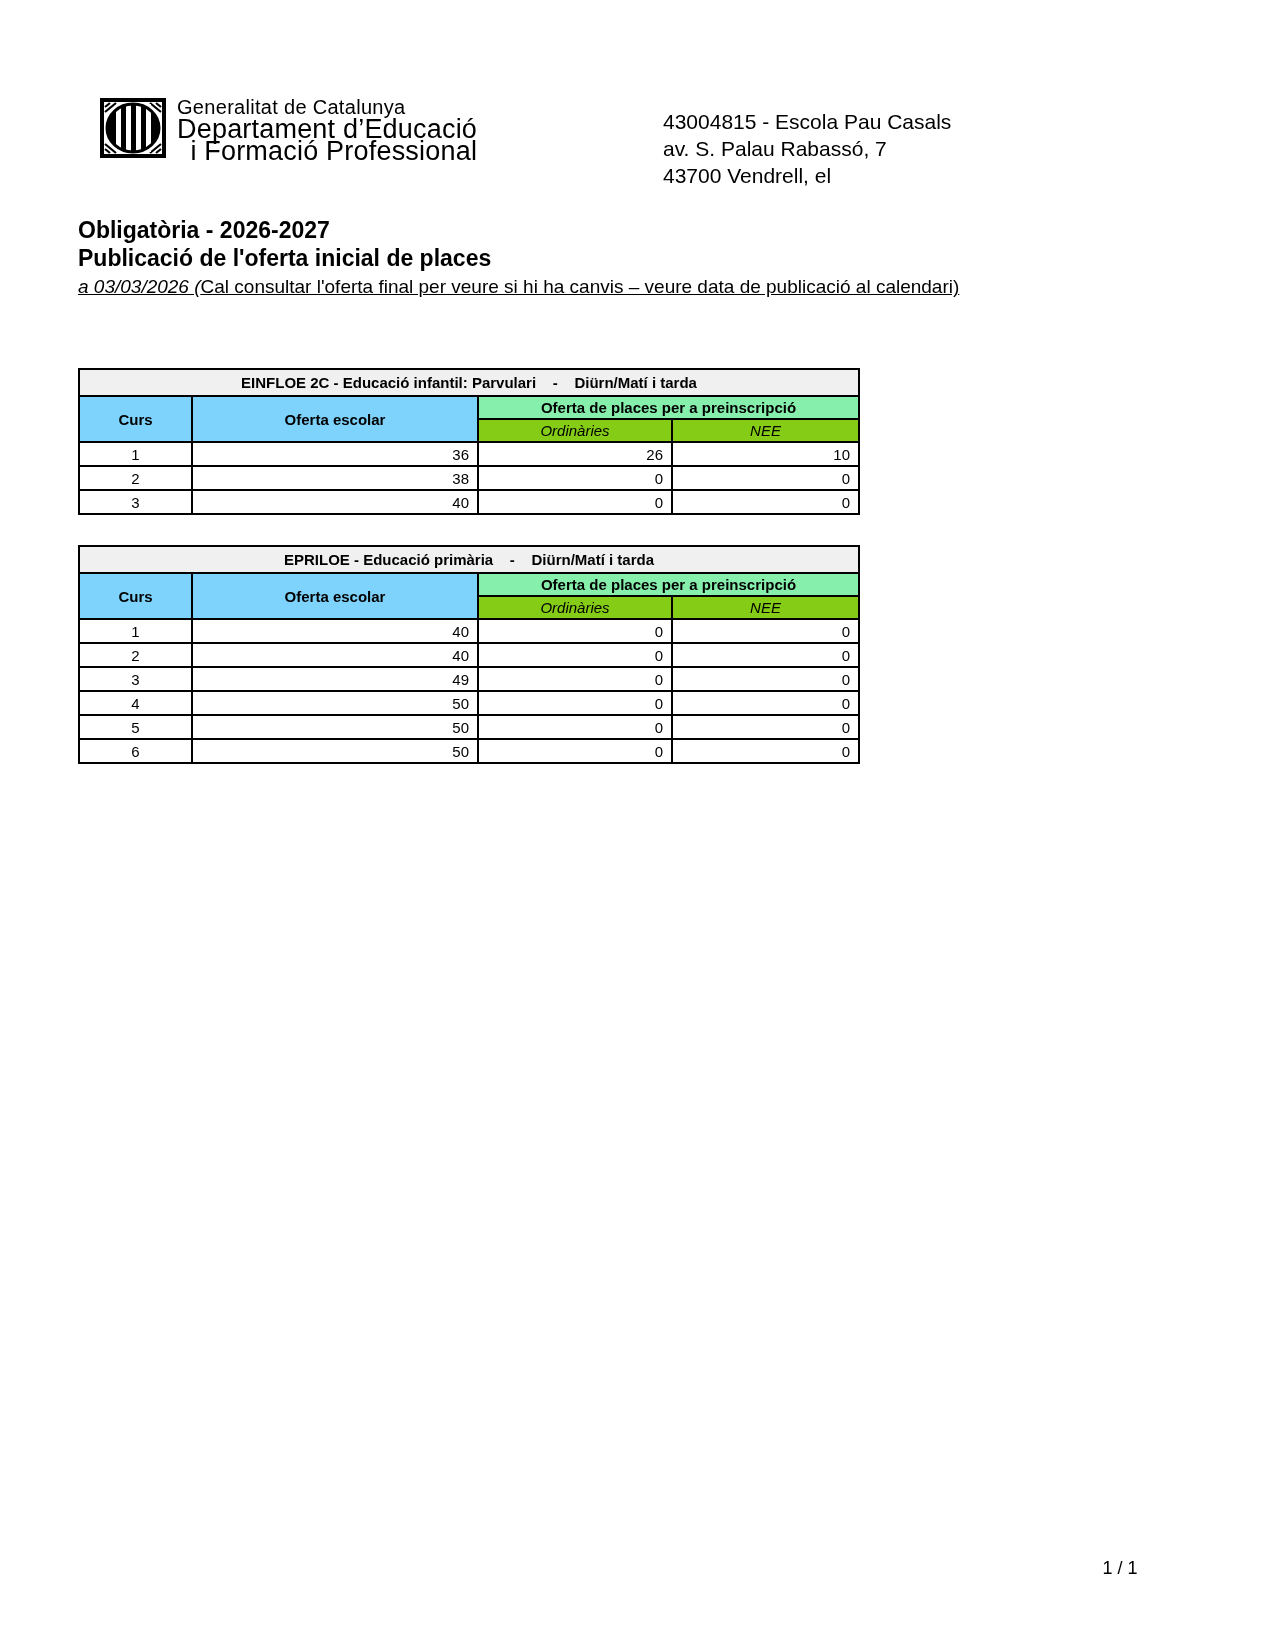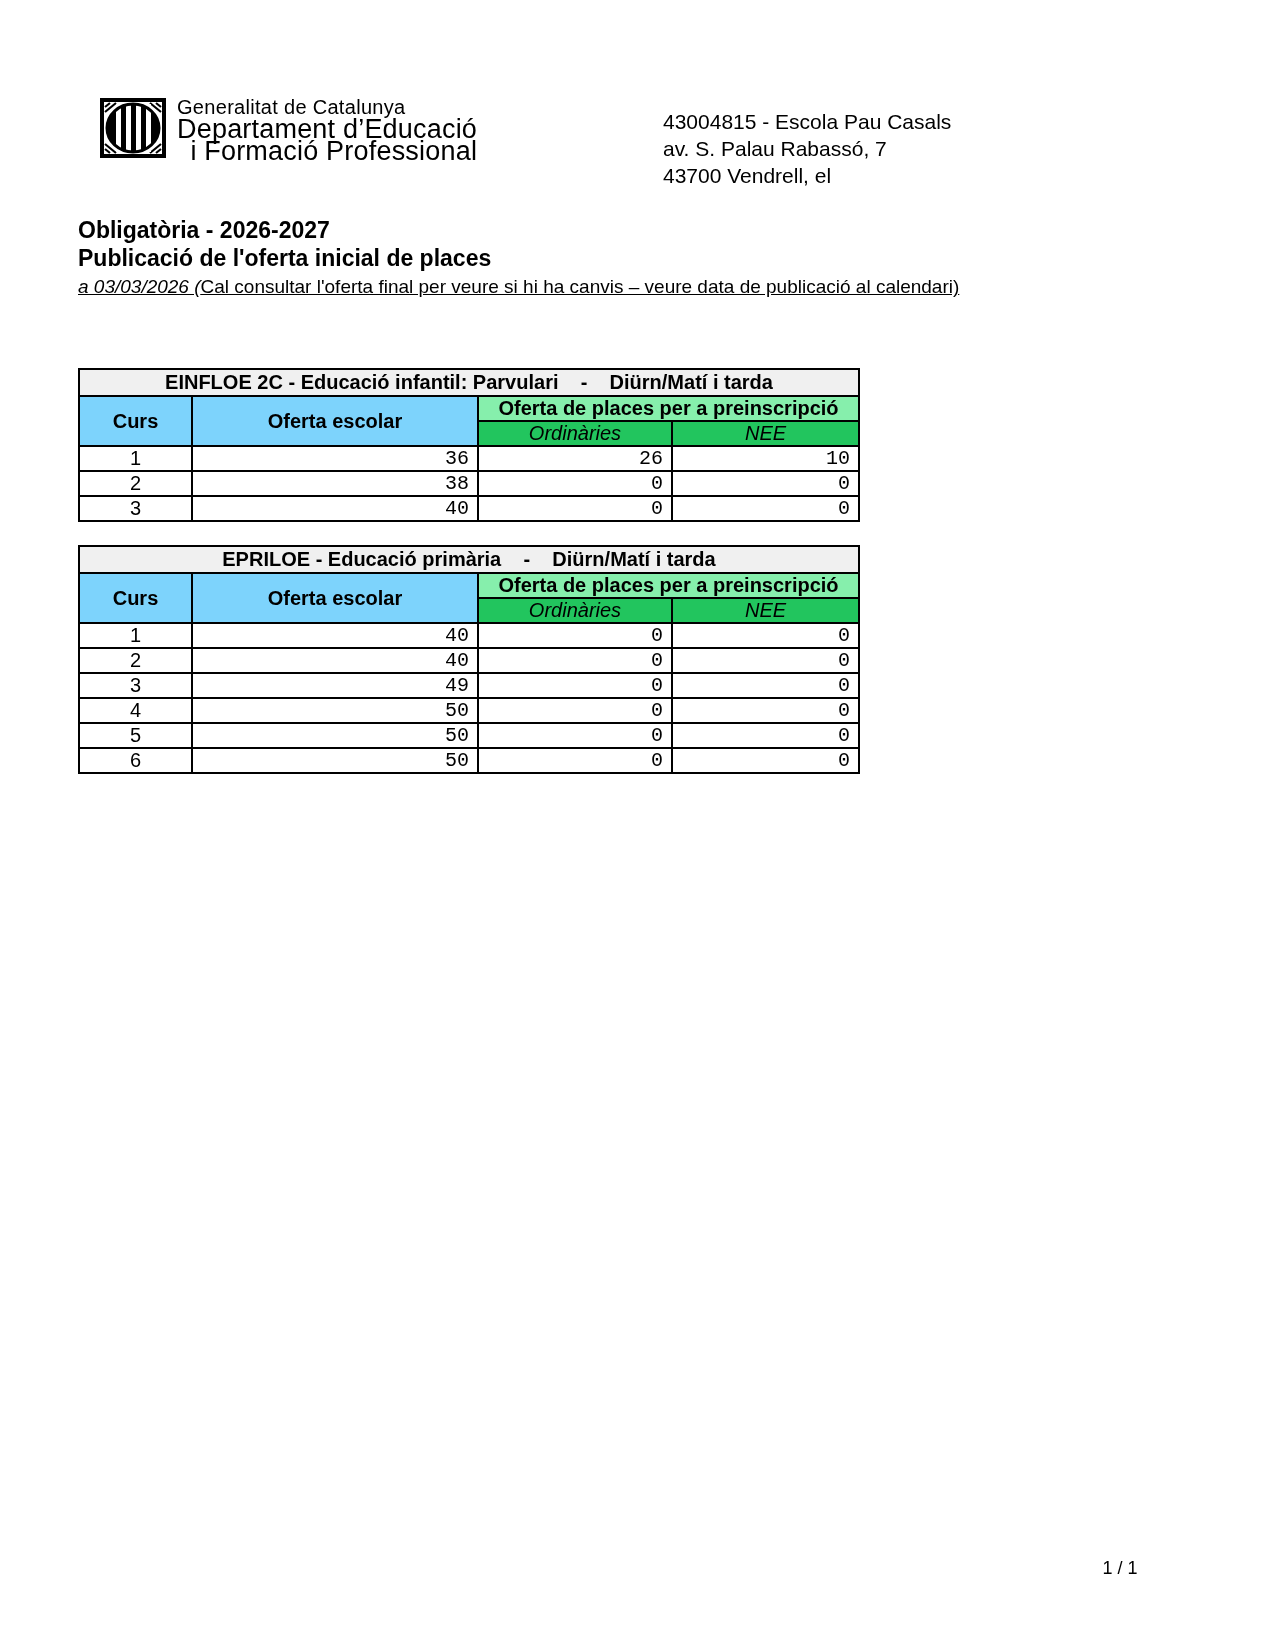--- a/index.html
+++ b/index.html
@@ -18,33 +18,33 @@
   .title-block { position:absolute; left:78px; top:216px; }
   .title-line { font-size:23px; font-weight:bold; line-height:28px; }
   .note-line { font-size:19px; line-height:27px; margin-top:1px;text-decoration:underline; }
   .note-italic { font-style:italic; }
   
   .tbl { position:absolute; left:78px; width:780px; }
   .tbl-1 { top:368px; }
   .tbl-2 { top:545px; }
   table.doc-table { border-collapse:collapse; width:780px; table-layout:fixed; }
   table.doc-table td, table.doc-table th {
-    border:2px solid #000; font-size:20px; overflow:hidden;
+    border:2px solid #000; font-size:15px; overflow:hidden;
   }
   .t-title {
     background:#f0f0f0; font-weight:bold; text-align:center;
     height:27px; white-space:pre;
   }
   .t-colhead {
     background:#7dd3fc; font-weight:bold; text-align:center; vertical-align:middle;
   }
   .t-group { background:#86efac; font-weight:bold; text-align:center; height:23px; }
-  .t-sub { background:#22c55e; font-style:italic; font-weight:normal; text-align:center; height:23px; }
+  .t-sub { background:#84cc16; font-style:italic; font-weight:normal; text-align:center; height:23px; }
   .t-curs { text-align:center; height:24px; }
-  .t-num { text-align:right; padding-right:8px; height:16px;font-family:Liberation Mono, monospace; }
+  .t-num { text-align:right; padding-right:8px; height:16px; }
   
   .page-footer { position:absolute; left:1060px; top:1558px; width:120px; text-align:center; font-size:18px; }
 </style>
 </head>
 <body>
 
 <div class="logo-wrap">
   <svg width="66" height="60" viewBox="0 0 66 60">
     <rect x="2" y="2" width="62" height="56" fill="none" stroke="#000" stroke-width="4"></rect>
 

